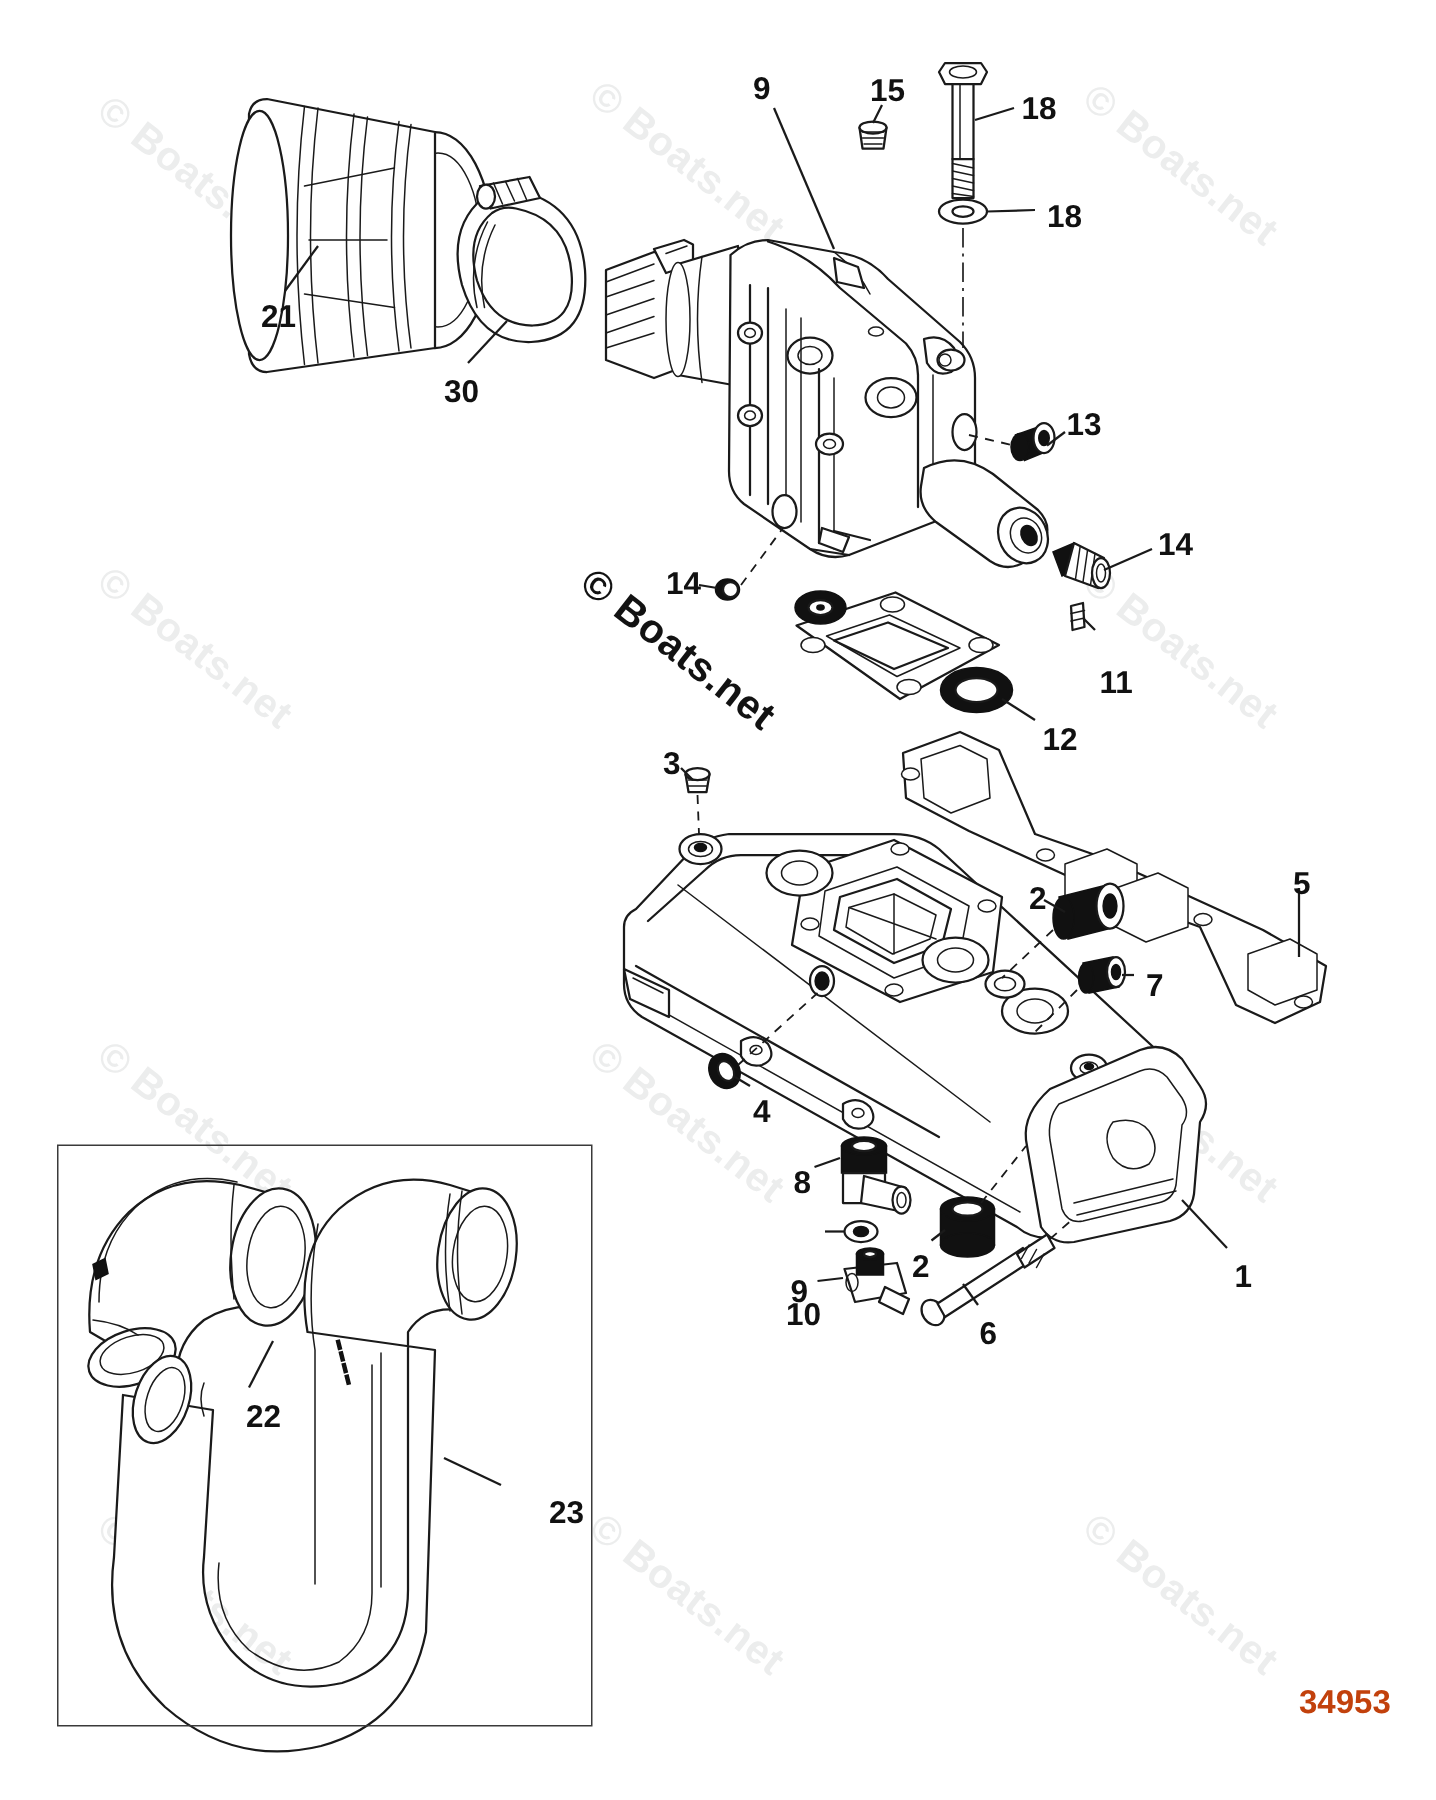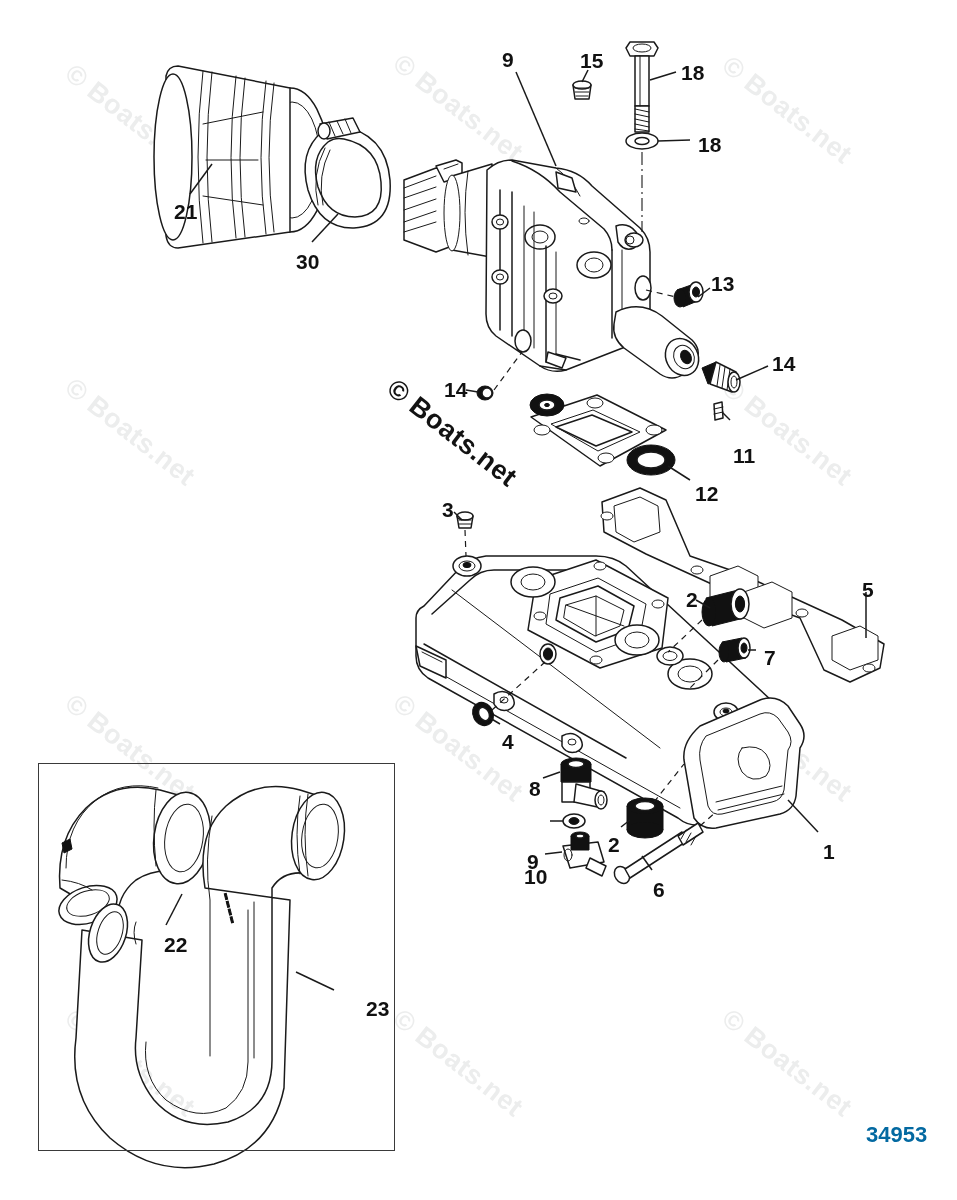--- a/index.html
+++ b/index.html
@@ -6,21 +6,21 @@
   html,body{margin:0;padding:0;background:#ffffff;}
   body{font-family:"Liberation Sans",sans-serif;}
   #page{position:relative;width:957px;height:1200px;background:#ffffff;overflow:hidden;}
   #art{position:absolute;left:0;top:0;width:957px;height:1200px;}
   .wm{position:absolute;color:#eceded;font-family:"Liberation Sans",sans-serif;
       font-size:27px;font-weight:600;white-space:nowrap;letter-spacing:.5px;
       transform-origin:0 0;transform:rotate(38deg);pointer-events:none;}
   .wm.dark{color:#121212;}
   .callout{position:absolute;font-family:"Liberation Sans",sans-serif;
       font-size:21px;font-weight:bold;color:#111;white-space:nowrap;}
-  #drawing-number{position:absolute;font-size:22px;font-weight:bold;color:#0369a1;
+  #drawing-number{position:absolute;font-size:22px;font-weight:bold;color:#c2410c;
       font-family:"Liberation Sans",sans-serif;}
   #inset-box{position:absolute;border:1.6px solid #3a3a3a;background:transparent;}
 </style>
 </head>
 <body>
 
 <div id="page">
 
   <div id="watermark-layer">
       <div class="wm" style="left: 78px; top: 58px;">© Boats.net</div>

